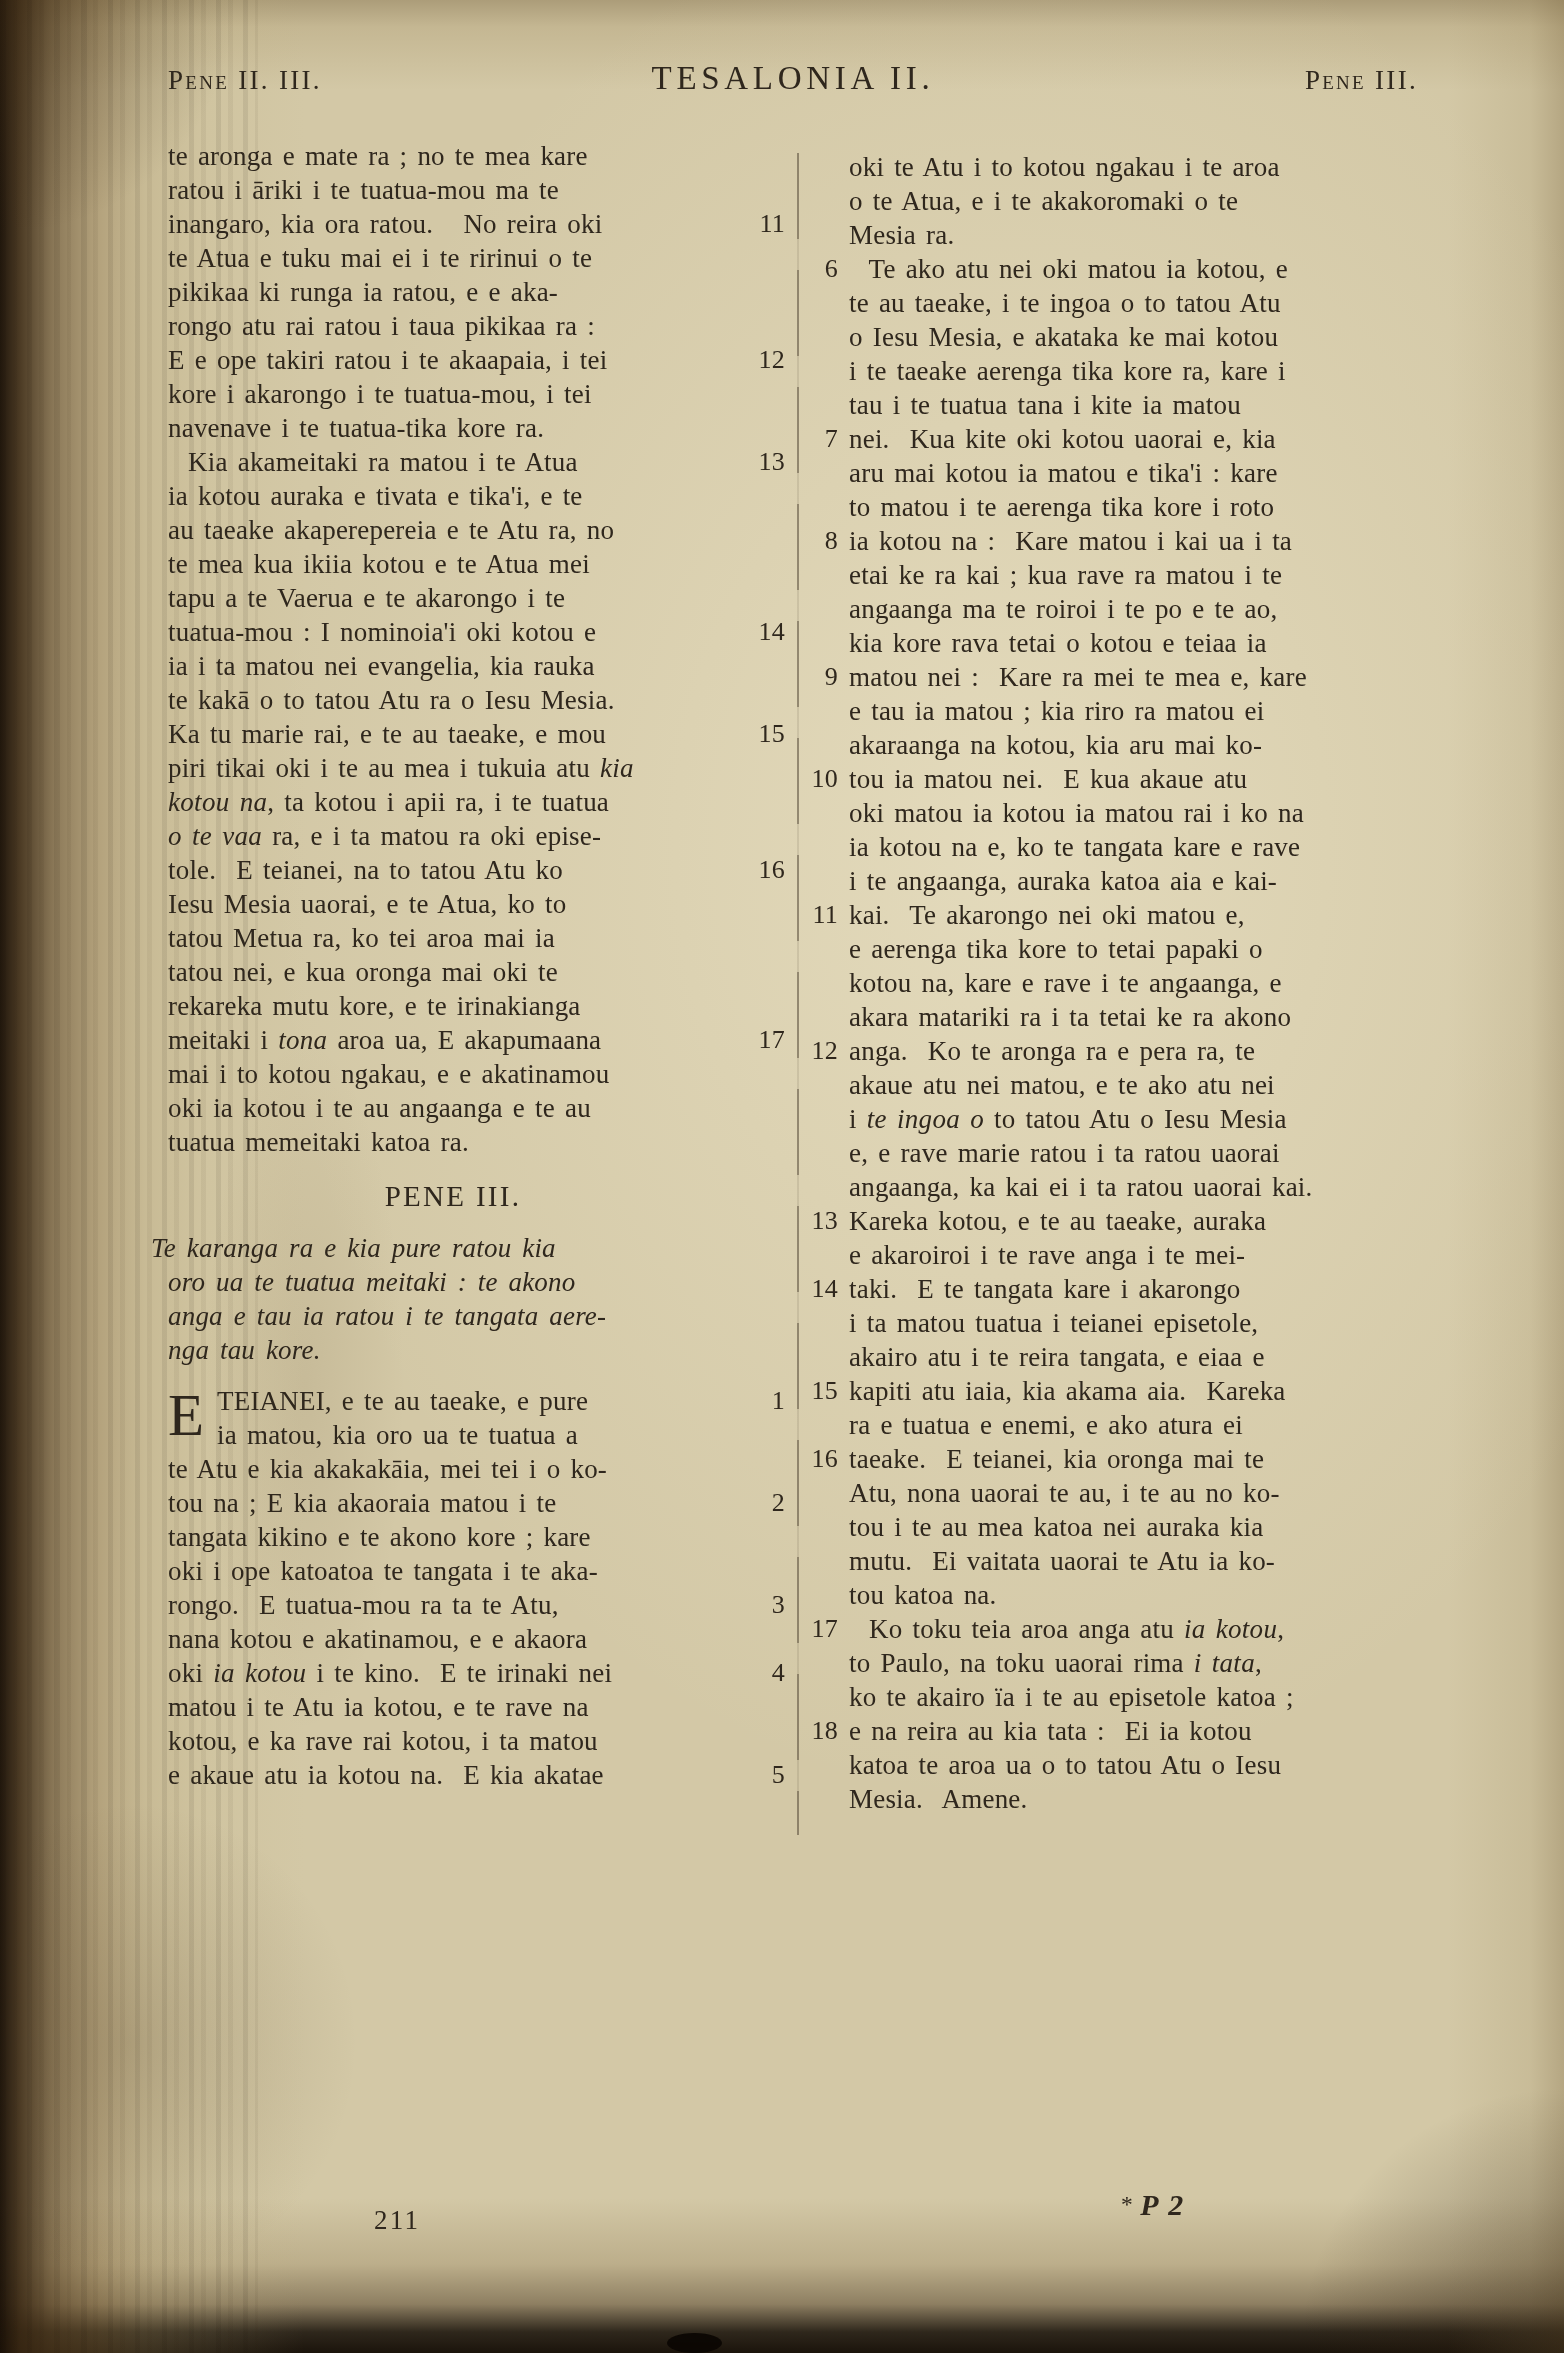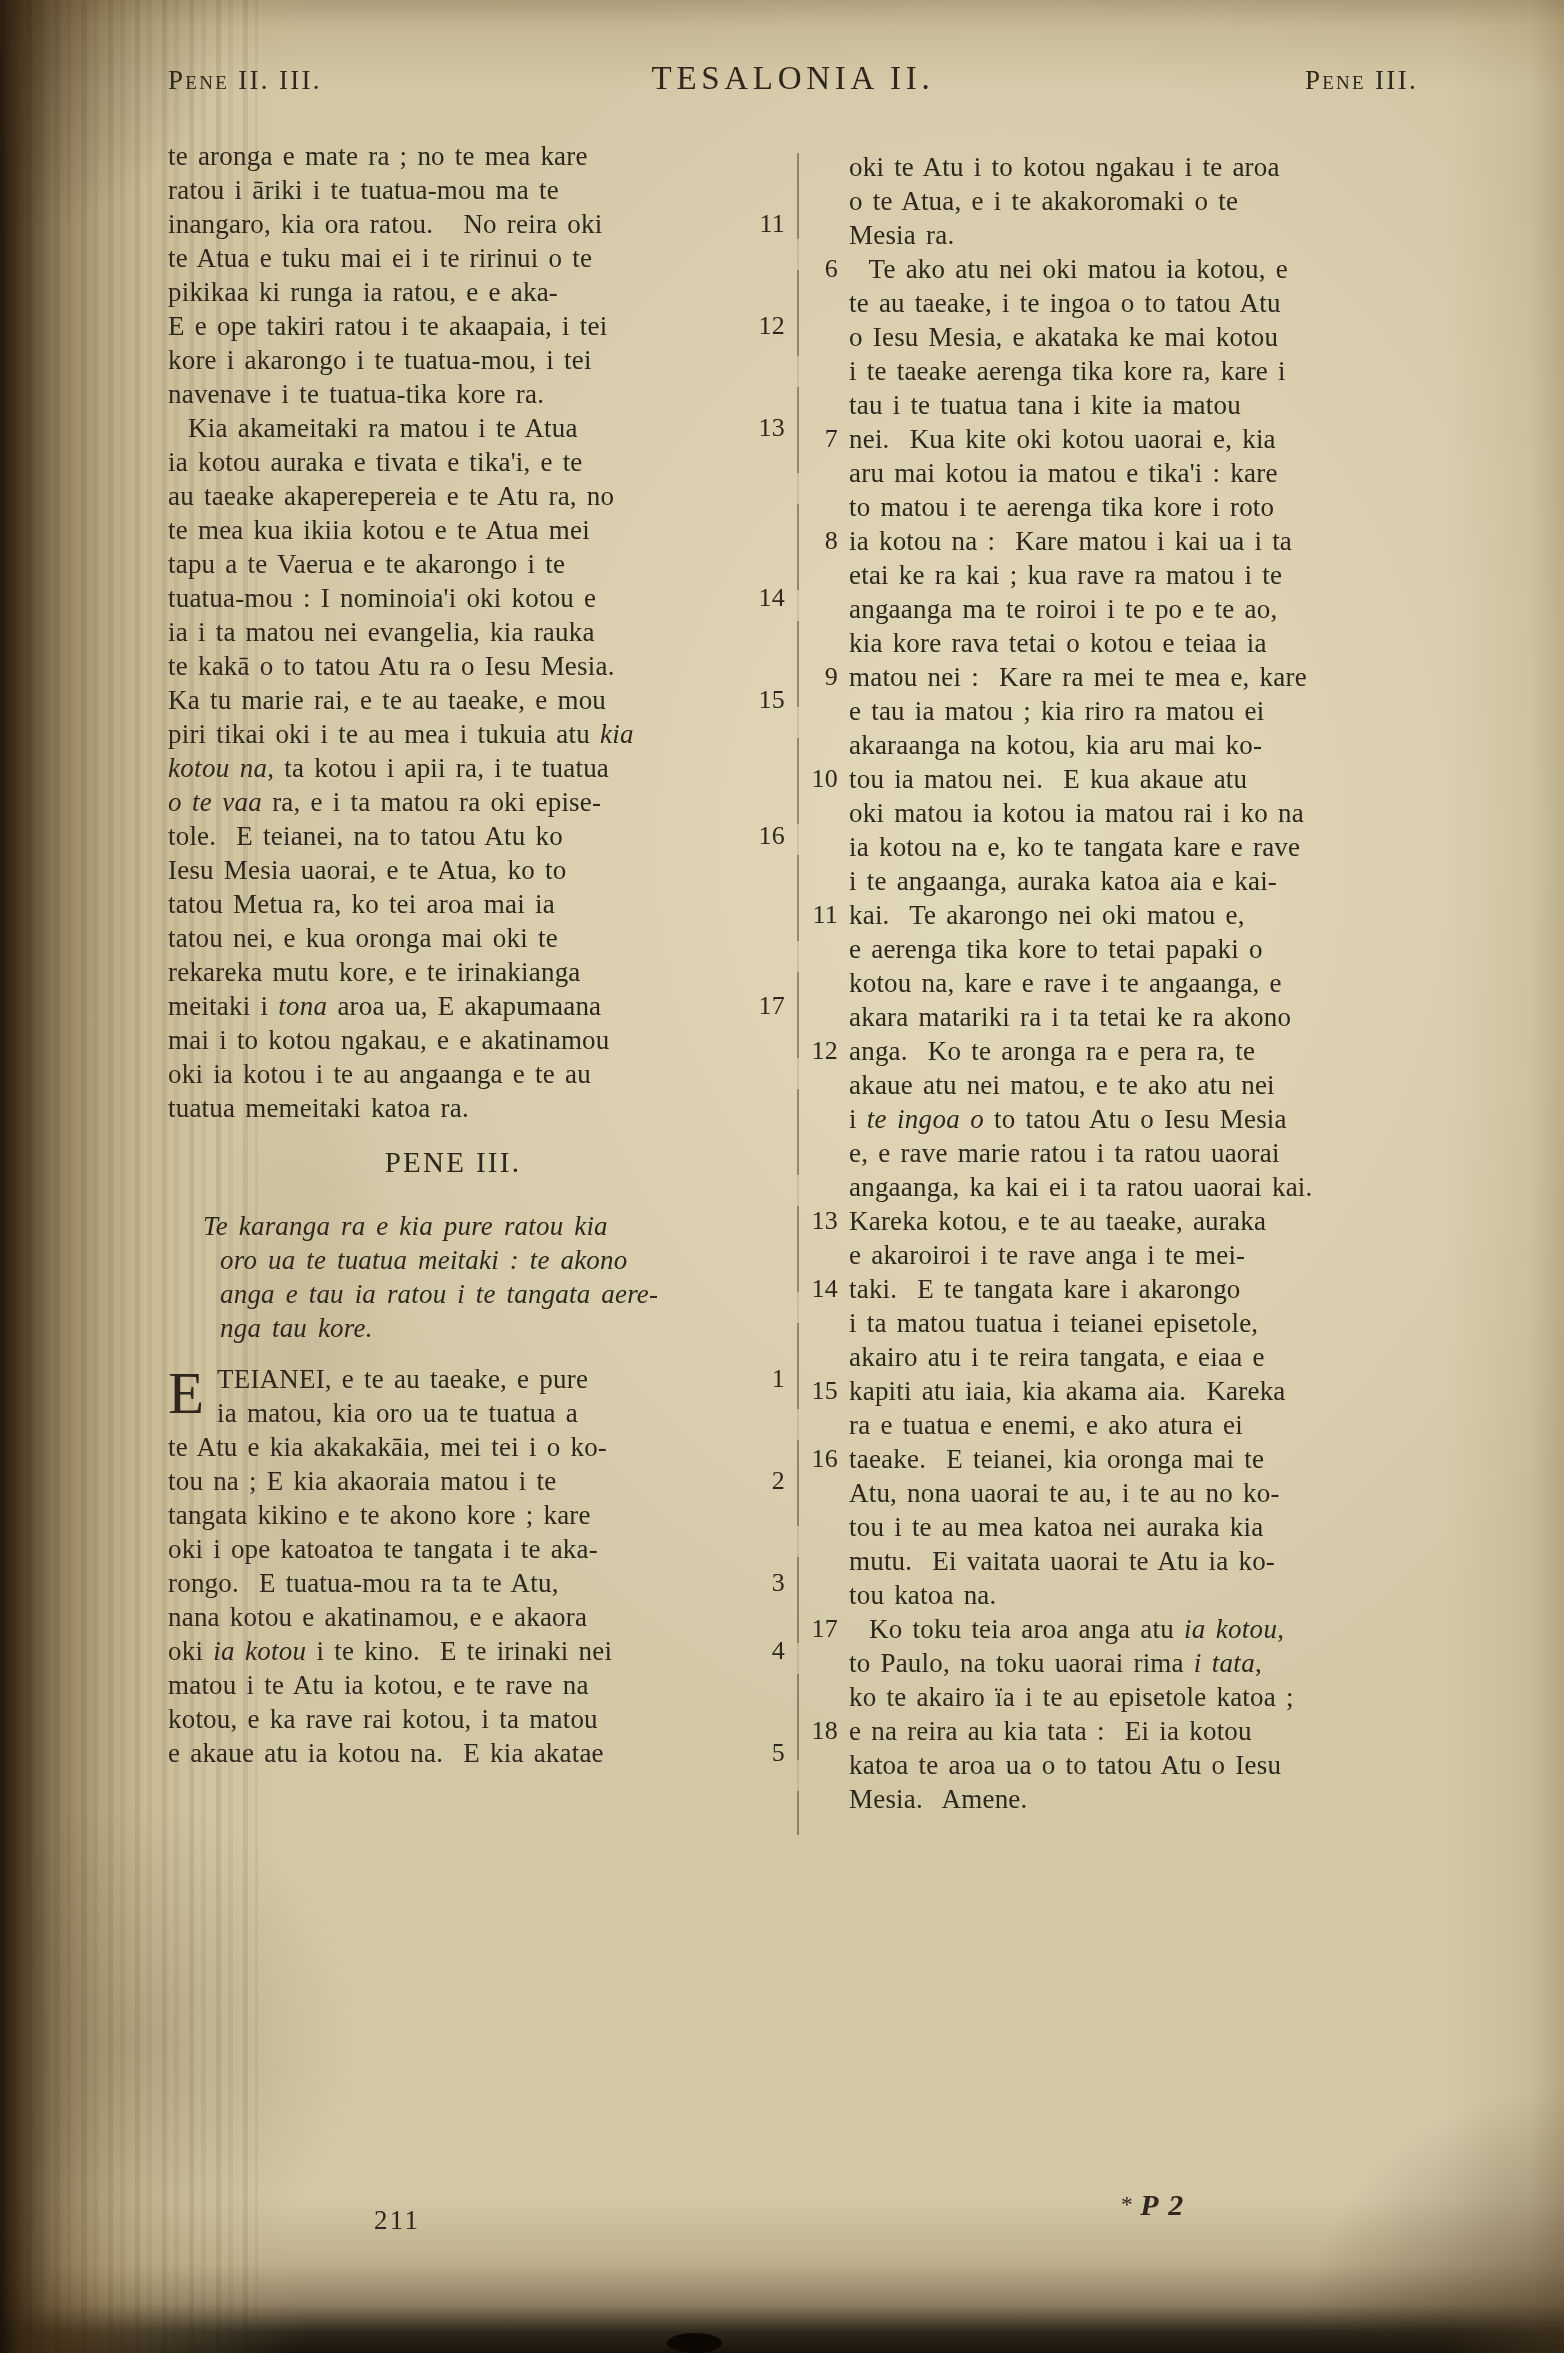--- a/index.html
+++ b/index.html
@@ -56,21 +56,21 @@
     white-space:pre; letter-spacing:0.2px; word-spacing:3.1px;
   }
   .line i { letter-spacing:0.3px; }
   .vnum { position:absolute; font-size:26px; }
   .vnum.right { left:570px; width:47px; text-align:right; }
   .vnum.left { left:-44px; width:33px; text-align:right; }
   .chapter-heading {
     height:52px; line-height:52px; margin-top:11px;
     text-align:center; font-size:29px; letter-spacing:2.3px; white-space:pre;
   }
-  .argument { font-style:italic; padding-left:52px; margin-top:21px; }
+  .argument { font-style:italic; margin-top:9px; }
   .argument .line { word-spacing:3.9px; }
   .argument .line:first-child { text-indent:-17px; }
   .drop-para { position:relative; margin-top:17px; }
   .drop-cap {
     position:absolute; left:0; top:-1.6px; width:44px;
     font-size:59px; line-height:66px;
   }
   .dc-indent { padding-left:49px; }
   .col-divider {
     position:absolute; left:797px; top:153px; width:1.6px; height:1682px;
@@ -104,20 +104,21 @@
 
   <div class="col-divider"></div>
 
   <div class="column col-left">
     <div id="left-part1">
         <div class="line"><span class="t">te aronga e mate ra ; no te mea kare</span></div>
         <div class="line"><span class="t">ratou i āriki i te tuatua-mou ma te</span></div>
         <div class="line"><span class="vnum right">11</span><span class="t">inangaro, kia ora ratou.   No reira oki</span></div>
         <div class="line"><span class="t">te Atua e tuku mai ei i te ririnui o te</span></div>
         <div class="line"><span class="t">pikikaa ki runga ia ratou, e e aka-</span></div>
+        <div class="line"><span class="t">rongo atu rai ratou i taua pikikaa ra :</span></div>
         <div class="line"><span class="vnum right">12</span><span class="t">E e ope takiri ratou i te akaapaia, i tei</span></div>
         <div class="line"><span class="t">kore i akarongo i te tuatua-mou, i tei</span></div>
         <div class="line"><span class="t">navenave i te tuatua-tika kore ra.</span></div>
         <div class="line"><span class="vnum right">13</span><span class="t">  Kia akameitaki ra matou i te Atua</span></div>
         <div class="line"><span class="t">ia kotou auraka e tivata e tika'i, e te</span></div>
         <div class="line"><span class="t">au taeake akaperepereia e te Atu ra, no</span></div>
         <div class="line"><span class="t">te mea kua ikiia kotou e te Atua mei</span></div>
         <div class="line"><span class="t">tapu a te Vaerua e te akarongo i te</span></div>
         <div class="line"><span class="vnum right">14</span><span class="t">tuatua-mou : I nominoia'i oki kotou e</span></div>
         <div class="line"><span class="t">ia i ta matou nei evangelia, kia rauka</span></div>

